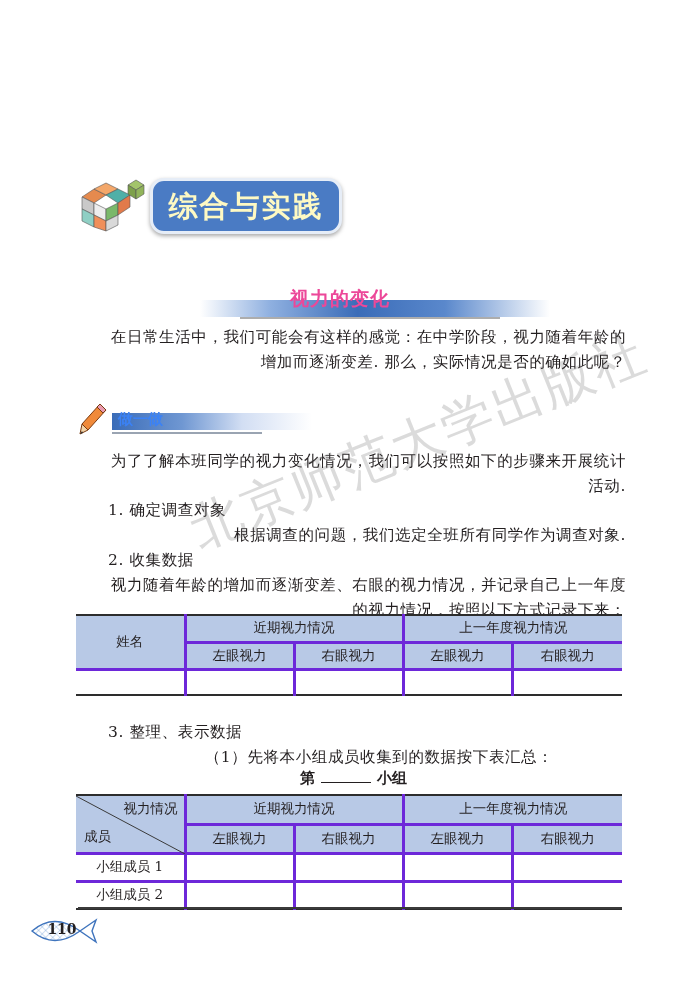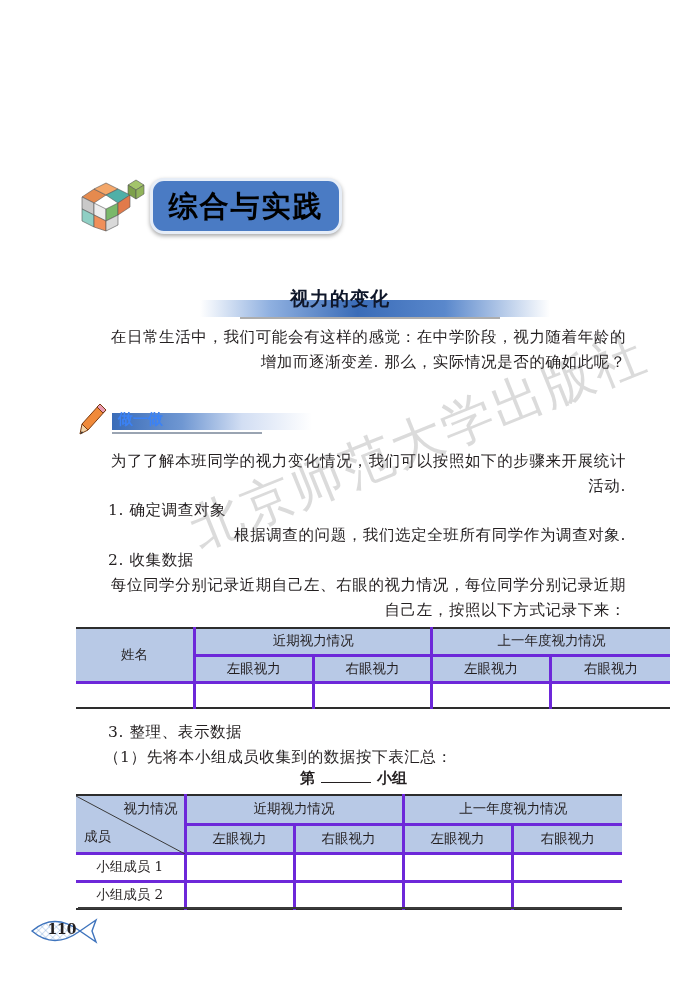--- a/index.html
+++ b/index.html
@@ -8,33 +8,33 @@
     font-family: "DejaVu Serif", "Liberation Serif", serif; color: #231f20;
   }
   .abs { position: absolute; }
 
   
   .cube { left: 76px; top: 175px; width: 72px; height: 60px; }
   .banner {
     left: 150px; top: 178px; width: 186px; height: 50px; border-radius: 14px;
     background: #4a7bc4; border: 3px solid #e6edf7;
     box-shadow: 0 2px 4px rgba(0,0,0,0.35);
-    color: #000000; font-family: "DejaVu Sans", sans-serif; font-weight: bold;
+    color: #fef9c3; font-family: "DejaVu Sans", sans-serif; font-weight: bold;
     font-size: 29px; line-height: 50px; text-align: center; letter-spacing: 2px;
   }
 
   
   .title-bar {
     left: 200px; top: 300px; width: 350px; height: 17px;
     background: linear-gradient(90deg, rgba(180,200,235,0) 0%, #8fb0e0 20%, #3a6cb8 45%, #5a88cc 70%, rgba(200,215,240,0) 100%);
   }
   .title-bar-line { left: 240px; top: 317px; width: 260px; height: 2px; background: #8a8a8a; opacity: 0.7; }
   .title-text {
     left: 290px; top: 286px; font-family: "DejaVu Sans", sans-serif; font-weight: bold;
-    font-size: 19px; color: #0f172a; letter-spacing: 1px;
+    font-size: 19px; color: #ec4899; letter-spacing: 1px;
   }
 
   p.body-text {
     position: absolute; margin: 0; font-size: 15.5px; line-height: 25px; letter-spacing: 0.6px;
     left: 76px; width: 550px;
   }
   .indent { text-indent: 32px; text-align: right; }
 
   
   .pencil { left: 78px; top: 402px; width: 30px; height: 34px; }
@@ -116,23 +116,23 @@
   <polygon points="2,32 4,29 5,31" fill="#333"></polygon>
 </svg>
 <div class="abs doit-bar"></div>
 <div class="abs doit-line"></div>
 <div class="abs doit-text">做一做</div>
 
 <p class="body-text indent" style="top:449px;">为了了解本班同学的视力变化情况，我们可以按照如下的步骤来开展统计活动.</p>
 <p class="body-text" style="top:498px; left:108px;">1. 确定调查对象</p>
 <p class="body-text indent" style="top:523px;">根据调查的问题，我们选定全班所有同学作为调查对象.</p>
 <p class="body-text" style="top:548px; left:108px;">2. 收集数据</p>
-<p class="body-text indent" style="top:573px;">每位同学分别记录近期自己左、右眼的视力情况，每位同学分别记录近期自己左，按照以下方式记录下来：</p>
-
-<table class="grid" style="left:76px; top:627px; width:594px;">
+<p class="body-text indent" style="top:573px;">视力随着年龄的增加而逐渐变差、右眼的视力情况，并记录自己上一年度的视力情况，按照以下方式记录下来：</p>
+
+<table class="grid" style="left:76px; top:614px; width:546px;">
   <colgroup>
       <col style="width:109px">
       <col style="width:109px">
       <col style="width:109px">
       <col style="width:109px">
       <col style="width:110px">
     </colgroup>
   <tbody>
       <tr style="height:27px;">
     <td class="hdr" rowspan="2">姓名</td>
@@ -149,21 +149,21 @@
     <td></td>
     <td></td>
     <td></td>
     <td></td>
     <td></td>
   </tr>
 </tbody>
   </table>
 
 <p class="body-text" style="top:720px; left:108px;">3. 整理、表示数据</p>
-<p class="body-text" style="top:745px; left:104px;">（1）先将本小组成员收集到的数据按下表汇总：</p>
+<p class="body-text" style="top:745px; left:104px;text-align:center;">（1）先将本小组成员收集到的数据按下表汇总：</p>
 
 <div class="abs group-title">
   <span>第</span><span class="blank-line"></span><span>小组</span>
 </div>
 
 <table class="grid" style="left:76px; top:794px; width:546px;">
   <colgroup>
       <col style="width:109px">
       <col style="width:109px">
       <col style="width:109px">

